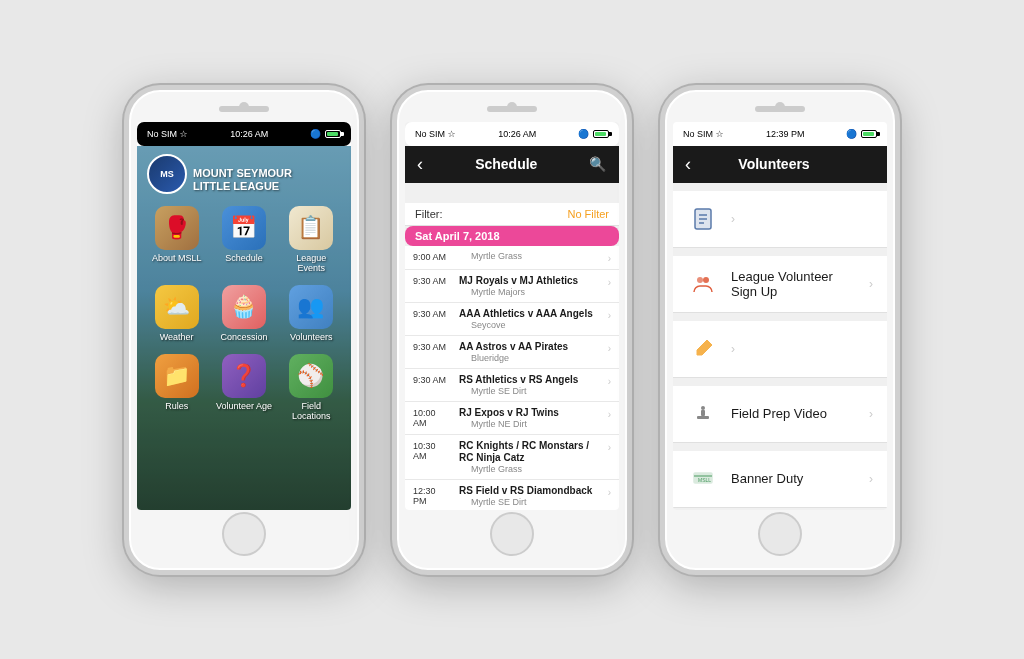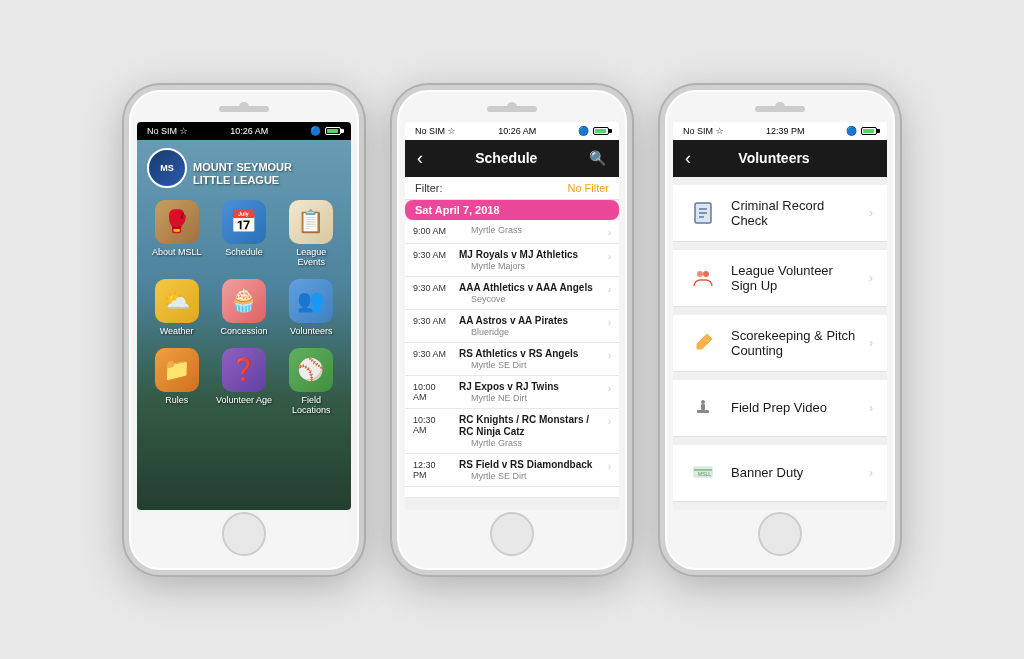--- a/index.html
+++ b/index.html
@@ -80,22 +80,23 @@
 
     
     .status-bar {
       background: #000;
       color: #fff;
       font-size: 9px;
       padding: 3px 10px;
       display: flex;
       justify-content: space-between;
       align-items: center;
-      height: 18px;
-      flex-shrink: 0;
+      height: 24px;
+      flex-shrink: 0;
+      border-radius: 7px;
     }
     .status-bar.light {
       background: #fff;
       color: #000;
     }
     .status-right {
       display: flex;
       align-items: center;
       gap: 3px;
     }
@@ -271,20 +272,21 @@
     }
     .filter-bar {
       background: #fff;
       padding: 5px 10px;
       display: flex;
       align-items: center;
       gap: 14px;
       border-bottom: 1px solid #e0e0e0;
       font-size: 11px;
       flex-shrink: 0;
+      margin-top: 20px;
     }
     .filter-label { color: #333; }
     .filter-value { color: #f5a020; font-weight: 500; margin-left: auto; }
     .date-header {
       background: #ec4899;
       color: #fff;
       padding: 4px 10px;
       font-size: 11px;
       font-weight: 600;
       flex-shrink: 0;
@@ -581,21 +583,20 @@
         <div class="volunteer-item">
           <div class="vol-icon">
             <svg width="24" height="24" viewBox="0 0 24 24" fill="none">
               <rect x="4" y="2" width="16" height="20" rx="2" fill="#5a7aaa" opacity="0.2"></rect>
               <rect x="4" y="2" width="16" height="20" rx="2" stroke="#5a7aaa" stroke-width="1.5"></rect>
               <line x1="8" y1="8" x2="16" y2="8" stroke="#5a7aaa" stroke-width="1.5"></line>
               <line x1="8" y1="12" x2="16" y2="12" stroke="#5a7aaa" stroke-width="1.5"></line>
               <line x1="8" y1="16" x2="13" y2="16" stroke="#5a7aaa" stroke-width="1.5"></line>
             </svg>
           </div>
-          <span class="vol-label">Criminal Record Check</span>
           <span class="vol-arrow">›</span>
         </div>
         <div class="vol-divider"></div>
         <div class="volunteer-item">
           <div class="vol-icon">
             <svg width="24" height="24" viewBox="0 0 24 24" fill="none">
               <circle cx="9" cy="8" r="3" fill="#e06040" opacity="0.7"></circle>
               <circle cx="15" cy="8" r="3" fill="#e06040" opacity="0.9"></circle>
               <path d="M3 20c0-3.3 2.7-6 6-6h6c3.3 0 6 2.7 6 6" stroke="#e06040" stroke-width="1.5" fill="none"></path>
             </svg>
@@ -603,21 +604,20 @@
           <span class="vol-label">League Volunteer Sign Up</span>
           <span class="vol-arrow">›</span>
         </div>
         <div class="vol-divider"></div>
         <div class="volunteer-item">
           <div class="vol-icon">
             <svg width="24" height="24" viewBox="0 0 24 24" fill="none">
               <path d="M16 3l5 5-10 10H6v-5L16 3z" fill="#f5a020" opacity="0.8" stroke="#f5a020" stroke-width="1"></path>
             </svg>
           </div>
-          <span class="vol-label">Scorekeeping &amp; Pitch Counting</span>
           <span class="vol-arrow">›</span>
         </div>
         <div class="vol-divider"></div>
         <div class="volunteer-item">
           <div class="vol-icon">
             <svg width="24" height="24" viewBox="0 0 24 24" fill="none">
               <rect x="6" y="14" width="12" height="3" rx="1" fill="#888"></rect>
               <rect x="10" y="8" width="4" height="6" rx="1" fill="#888"></rect>
               <circle cx="12" cy="6" r="2" fill="#888"></circle>
             </svg>

